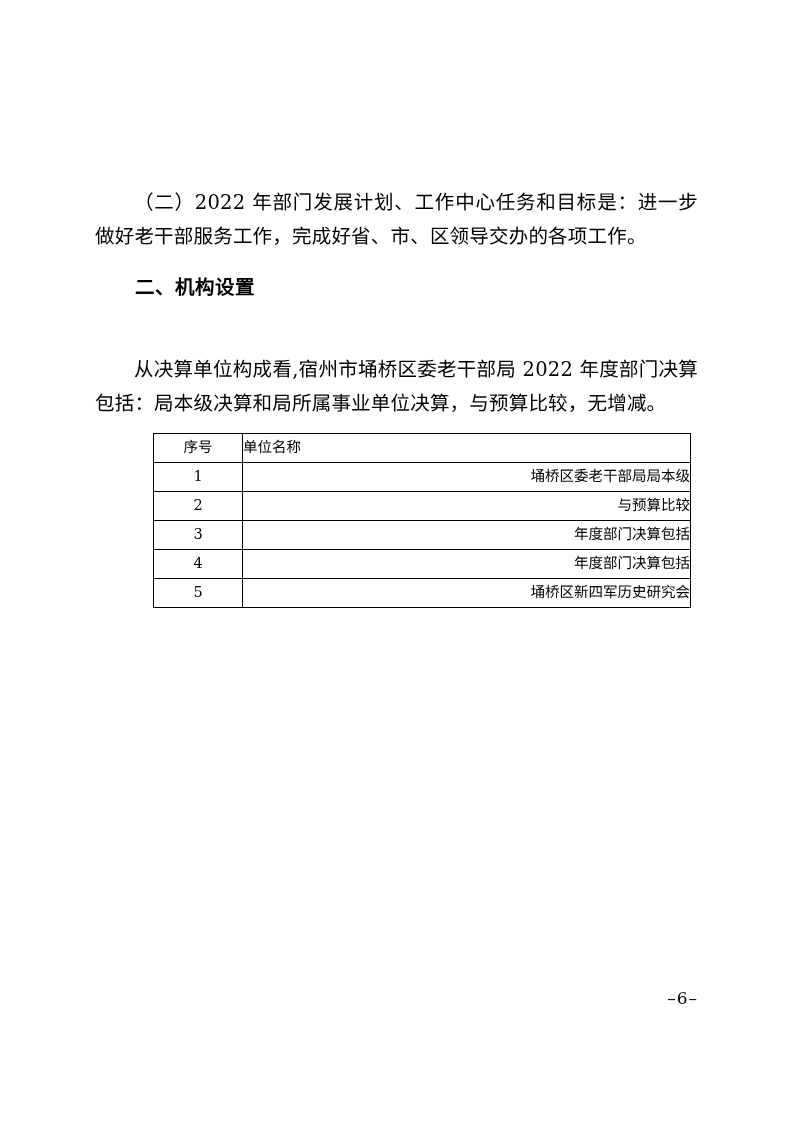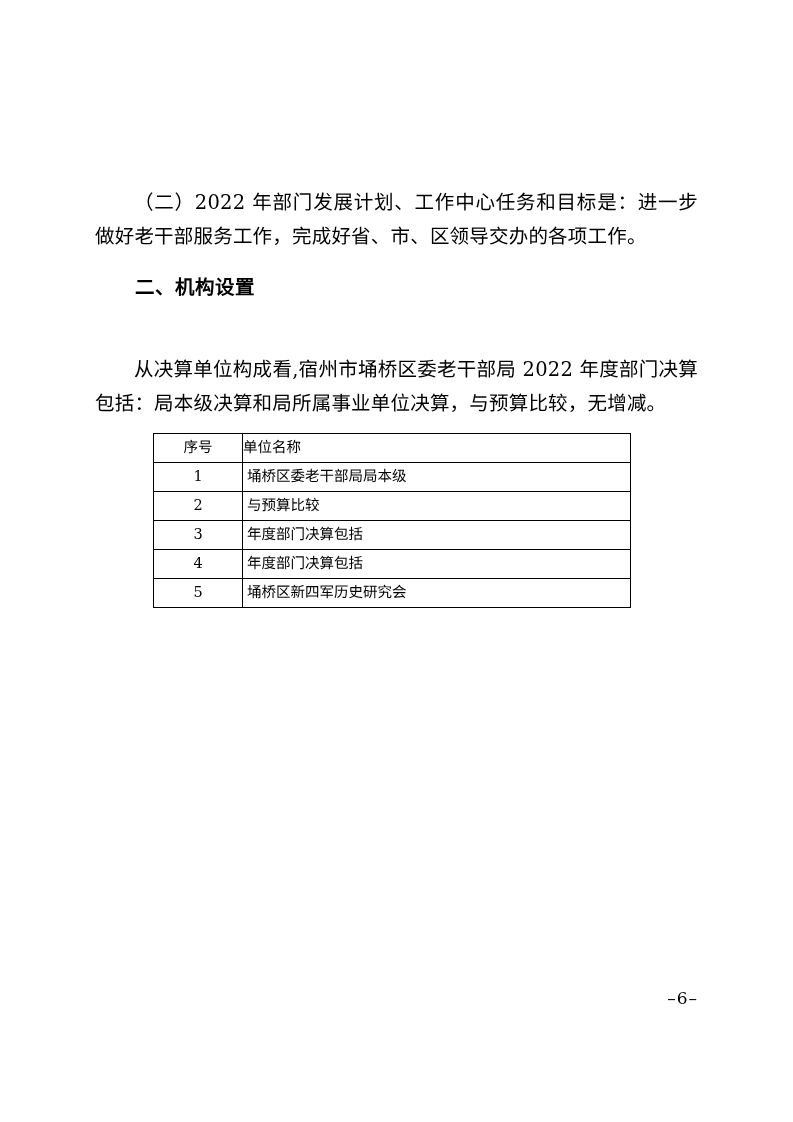--- a/index.html
+++ b/index.html
@@ -44,21 +44,21 @@
     font-family: "DejaVu Sans", "Liberation Sans", sans-serif;
     font-weight: bold;
     text-indent: 39px;
     margin: 1px;
     letter-spacing: 0.5px;
   }
 
   table.unit-table {
     border-collapse: collapse;
     margin: 12px 0 0 58px;
-    width: 478px;
+    width: 538px;
     table-layout: fixed;
   }
   table.unit-table th,
   table.unit-table td {
     border: 1px solid #000000;
     font-size: 14.5px;
     line-height: 17px;
     font-family: "DejaVu Serif", "Liberation Serif", serif;
     font-weight: normal;
     padding: 5px 0 6px 0;
@@ -66,21 +66,21 @@
   }
   table.unit-table th.col-no,
   table.unit-table td.col-no {
     width: 88px;
     text-align: center;
   }
   table.unit-table th.col-name {
     text-align: left;
   }
   table.unit-table td.col-name {
-    text-align: left;
+    text-align: right;
     padding-left: 4px;
   }
 
   .page-number {
     position: absolute;
     left: 0;
     top: 988px;
     width: 793px;
     text-align: right;
     padding-right: 95px;

